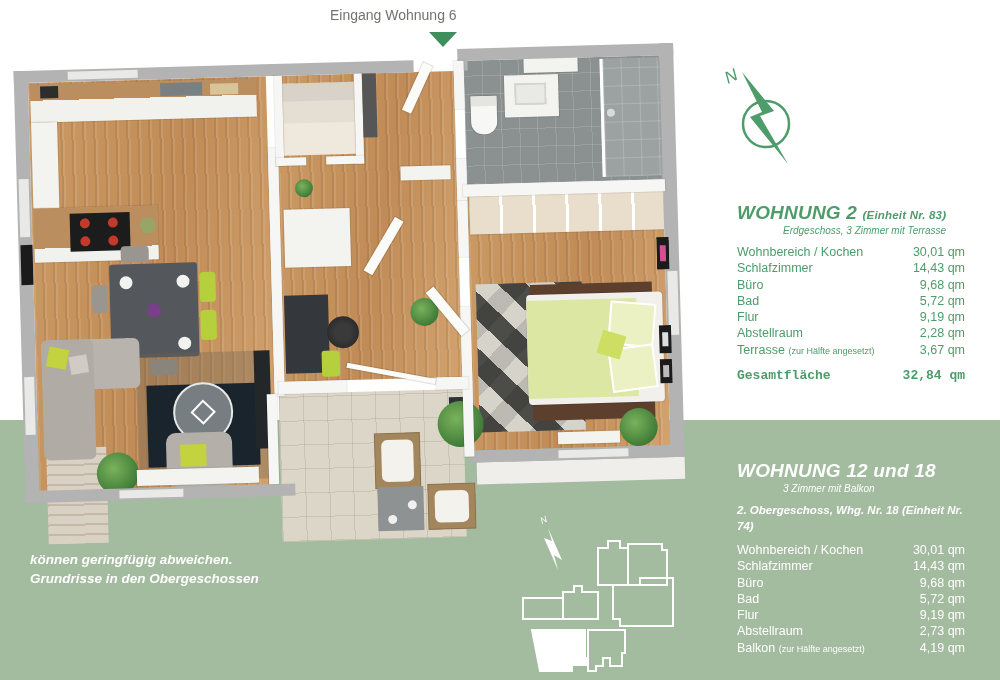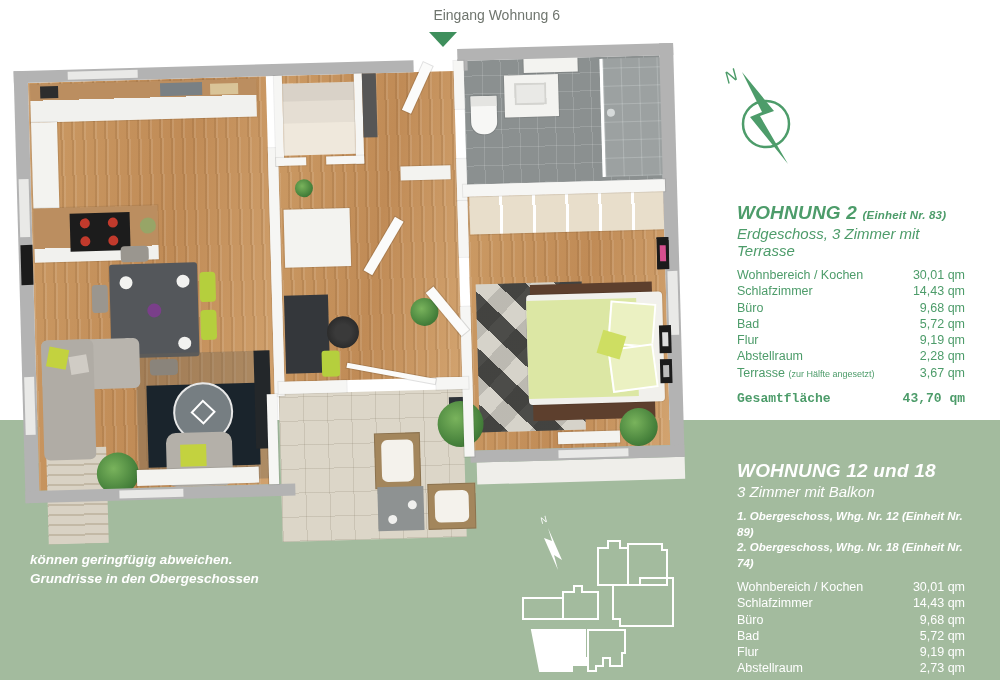--- a/index.html
+++ b/index.html
@@ -7,30 +7,30 @@
     width:1000px;height:680px;position:relative;overflow:hidden;
     background:#ffffff;font-family:"Liberation Sans",sans-serif;
     -webkit-font-smoothing:antialiased;
   }
   .abs{position:absolute;}
   
   .green-band{left:0;top:420px;width:1000px;height:260px;background:#a3bb9e;}
   .panel{width:228px;}
   .unit-title{font-style:italic;font-weight:700;font-size:19px;letter-spacing:.2px;}
   .unit-title .suffix{font-size:11.5px;font-weight:700;}
-  .unit-sub{font-style:italic;font-size:15px;margin-top:1px;}
+  .unit-sub{font-style:italic;font-size:10px;margin-top:1px;margin-left:46px;}
   .floor-line{font-style:italic;font-weight:700;font-size:11.5px;line-height:15.5px;}
   .atable{margin-top:9px;}
   .arow{display:flex;justify-content:space-between;font-size:12.5px;line-height:15.3px;}
   .arow .anote{font-size:9px;}
   .arow.total{font-weight:700;font-size:13px;margin-top:9px;font-family:Liberation Mono, monospace;}
   .panel-top{color:#4d9c6a;}
   .panel-bottom{color:#ffffff;}
   .disclaimer{color:#ffffff;font-style:italic;font-weight:700;font-size:13.5px;line-height:19px;}
-  .entrance-label{color:#6f756e;font-size:14px;text-align:right;width:230px;}
+  .entrance-label{color:#6f756e;font-size:14px;text-align:left;width:230px;}
   .tri-down{width:0;height:0;border-left:14px solid transparent;border-right:14px solid transparent;border-top:15px solid #3e8f5c;}
   
   .plan{left:14px;top:50px;width:672px;height:494px;transform:rotate(-1.6deg);}
   .wg{background:#b3b3b3;}
   .ww{background:#f6f6f4;box-shadow:0 0 0 1px rgba(0,0,0,.07);}
   .win{background:#e9e9e7;}
   .wood{background:
     repeating-linear-gradient(90deg,rgba(255,255,255,.10) 0 2px,rgba(0,0,0,0) 2px 9px,rgba(92,55,20,.12) 9px 11px),
     linear-gradient(100deg,#cb9a64,#c08b56 55%,#d2a36f);}
   .tile-gray{background:
@@ -219,30 +219,29 @@
     <div class="arow">
         <span><span>Abstellraum</span><span class="anote"></span></span>
         <span>2,28 qm</span>
       </div>
     <div class="arow">
         <span><span>Terrasse </span><span class="anote">(zur Hälfte angesetzt)</span></span>
         <span>3,67 qm</span>
       </div>
     <div class="arow total">
         <span>Gesamtfläche</span>
-        <span>43,70 qm</span>
+        <span>32,84 qm</span>
       </div>
   </div>
 </div>
 
 <div class="abs panel panel-bottom" style="left:737px;top:460px;">
   <div class="unit-title">WOHNUNG 12 und 18</div>
   <div class="unit-sub">3 Zimmer mit Balkon</div>
   <div style="margin-top:9px;">
-    <div class="floor-line">1. Obergeschoss, Whg. Nr. 12 (Einheit Nr. 89)</div>
     <div class="floor-line">2. Obergeschoss, Whg. Nr. 18 (Einheit Nr. 74)</div>
   </div>
   <div class="atable">
     <div class="arow">
         <span><span>Wohnbereich / Kochen</span><span class="anote"></span></span>
         <span>30,01 qm</span>
       </div>
     <div class="arow">
         <span><span>Schlafzimmer</span><span class="anote"></span></span>
         <span>14,43 qm</span>

